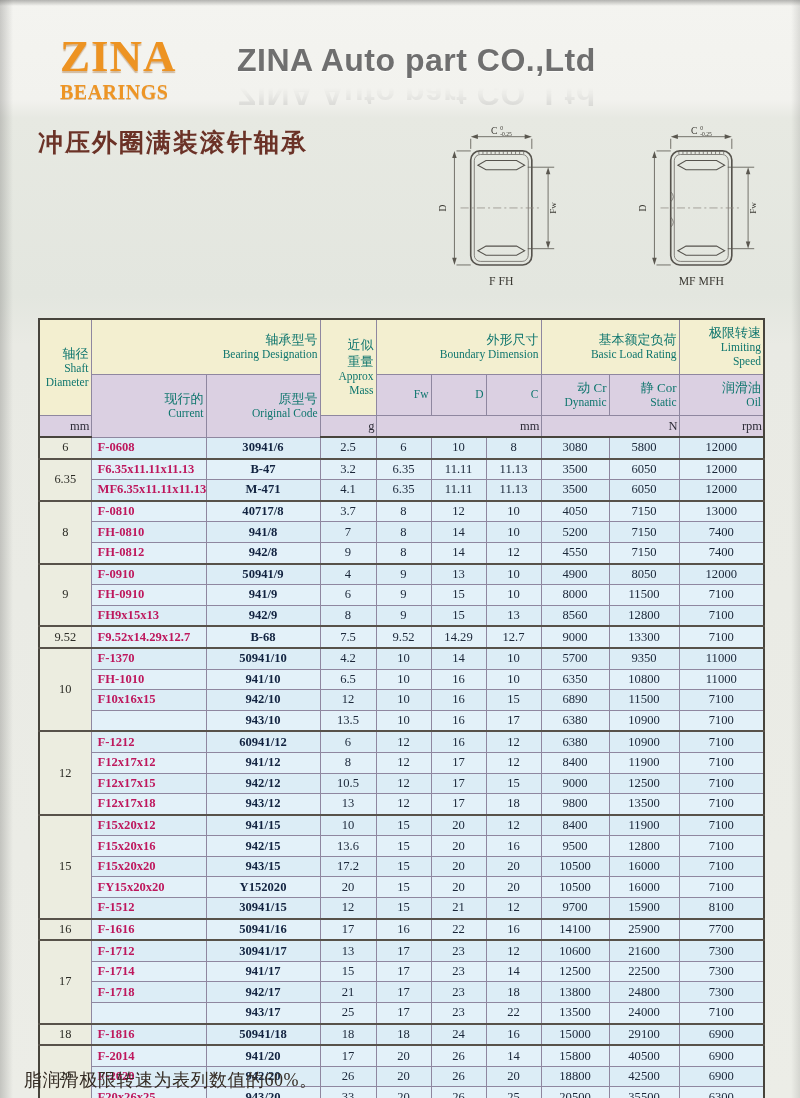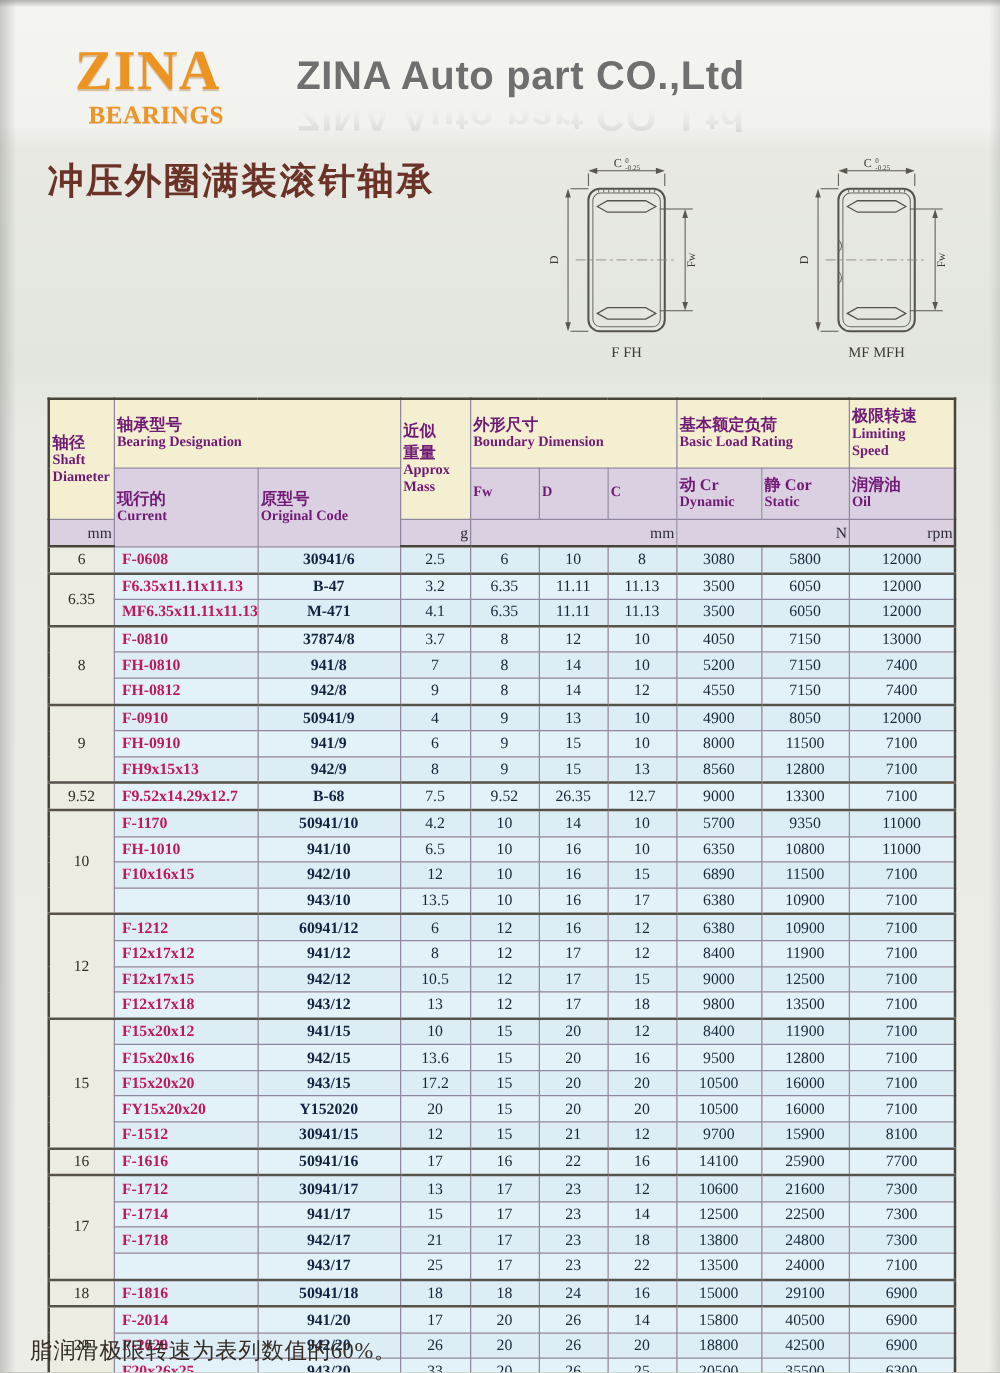--- a/index.html
+++ b/index.html
@@ -13,57 +13,57 @@
       linear-gradient(180deg,#f4f4f0 0,#f2f2ee 100px,#e7e9e2 118px,#e3e6df 295px,#e9eae4 345px,#ecede7 100%);
   }
   
   .logo{position:absolute;left:60px;top:34px;width:130px;}
   .logo-zina{
     font-family:"Liberation Serif",serif;font-weight:700;font-size:45px;line-height:1;
     color:#ed9322;letter-spacing:1px;text-shadow:0 2px 1px rgba(150,78,0,.35);
   }
   .logo-bearings{
     font-family:"Liberation Serif",serif;font-weight:700;font-size:20px;line-height:1;
-    color:#ee9524;letter-spacing:.5px;margin-top:3px;text-shadow:0 1px 0 rgba(150,78,0,.3);text-align:center;
+    color:#ee9524;letter-spacing:.5px;margin-top:3px;text-shadow:0 1px 0 rgba(150,78,0,.3);
   }
   .company{position:absolute;left:197px;top:42px;margin-left:40px;}
   .company-name{
     font-family:"Liberation Sans",sans-serif;font-weight:700;font-size:32px;line-height:1.15;
     color:#6f6f6f;letter-spacing:.5px;text-shadow:0 1px 0 #fcfcfa;
   }
   .company-reflection{
     font-family:"Liberation Sans",sans-serif;font-weight:700;font-size:32px;line-height:1.15;
     color:#8a8a8a;letter-spacing:.5px;transform:scaleY(-1);opacity:.30;margin-top:-4px;
     -webkit-mask-image:linear-gradient(180deg,rgba(0,0,0,.9),rgba(0,0,0,0) 65%);
             mask-image:linear-gradient(180deg,rgba(0,0,0,.9),rgba(0,0,0,0) 65%);
   }
   
   .title-block{position:absolute;left:38px;top:128px;color:#6b3227;}
-  .title-cn{font-size:29px;font-weight:700;letter-spacing:2px;line-height:1.2;}
+  .title-cn{font-size:25px;font-weight:700;letter-spacing:2px;line-height:1.2;}
   .title-en{font-size:12.5px;letter-spacing:.4px;margin-top:4px;}
   
   .diagram{position:absolute;top:120px;width:168px;height:182px;}
   .diagram-1{left:430px;} .diagram-2{left:630px;}
   .bearing-svg{width:100%;height:100%;}
   .wall{fill:none;stroke:#56534d;stroke-width:1.6;}
   .wall-thin{fill:none;stroke:#6b6862;stroke-width:.8;}
   .roller{fill:none;stroke:#56534d;stroke-width:1;}
   .dim{stroke:#5a574f;stroke-width:.8;fill:none;}
   .arrow{fill:#5a574f;stroke:none;}
   .cl{stroke:#8a867e;stroke-width:.7;stroke-dasharray:8 3 2 3;}
   .dtext{fill:#3a3832;font-family:"Liberation Serif",serif;}
   
   .btable{
     position:absolute;left:38px;top:318px;width:725px;
     border-collapse:collapse;table-layout:fixed;
     font-family:"Liberation Serif",serif;color:#1a2638;
   }
   .btable th,.btable td{border:1px solid #8f87a0;overflow:hidden;white-space:nowrap;}
   .btable{border:2.5px solid #47443c;}
-  thead th{background:#f3efd0;font-weight:700;color:#701a75;text-align:left;padding:1px 2px;}
+  thead th{background:#f3efd0;font-weight:400;color:#0f766e;text-align:right;padding:1px 2px;}
   thead .lav,thead td.lav{background:#dbd0e2;}
   .hrow1 th{height:52px;}
   .hrow2 th{height:38px;}
   .units td{height:18px;background:#dbd0e2;text-align:right;font-size:12.5px;color:#2e2d38;border-bottom:2px solid #47443c;}
   .cn{font-size:13px;line-height:1.25;display:block;}
   .en{font-size:11.5px;line-height:1.2;display:block;}
   tbody td{height:19.6px;font-size:12.6px;text-align:center;background:#dcedf6;padding:0 3px;}
   tbody tr.alt td{background:#e3f1f9;}
   tbody td.shaft-cell{background:#ecede0;color:#2c2c26;font-size:12.4px;}
   tbody tr.alt td.shaft-cell{background:#ecede0;}
@@ -271,21 +271,21 @@
           <td class="cell-num">6.35</td>
           <td class="cell-num">11.11</td>
           <td class="cell-num">11.13</td>
           <td class="cell-num">3500</td>
           <td class="cell-num">6050</td>
           <td class="cell-num">12000</td>
         </tr>
         <tr class="group-first alt">
           <td rowspan="3" class="shaft-cell">8</td>
           <td class="cell-current">F-0810</td>
-          <td class="cell-original">37874/8</td>
+          <td class="cell-original">40717/8</td>
           <td class="cell-num">3.7</td>
           <td class="cell-num">8</td>
           <td class="cell-num">12</td>
           <td class="cell-num">10</td>
           <td class="cell-num">4050</td>
           <td class="cell-num">7150</td>
           <td class="cell-num">13000</td>
         </tr>
         <tr>
           <td class="cell-current">FH-0810</td>
@@ -342,29 +342,29 @@
           <td class="cell-num">8560</td>
           <td class="cell-num">12800</td>
           <td class="cell-num">7100</td>
         </tr>
         <tr class="group-first alt">
           <td rowspan="1" class="shaft-cell">9.52</td>
           <td class="cell-current">F9.52x14.29x12.7</td>
           <td class="cell-original">B-68</td>
           <td class="cell-num">7.5</td>
           <td class="cell-num">9.52</td>
-          <td class="cell-num">26.35</td>
+          <td class="cell-num">14.29</td>
           <td class="cell-num">12.7</td>
           <td class="cell-num">9000</td>
           <td class="cell-num">13300</td>
           <td class="cell-num">7100</td>
         </tr>
         <tr class="group-first">
           <td rowspan="4" class="shaft-cell">10</td>
-          <td class="cell-current">F-1170</td>
+          <td class="cell-current">F-1370</td>
           <td class="cell-original">50941/10</td>
           <td class="cell-num">4.2</td>
           <td class="cell-num">10</td>
           <td class="cell-num">14</td>
           <td class="cell-num">10</td>
           <td class="cell-num">5700</td>
           <td class="cell-num">9350</td>
           <td class="cell-num">11000</td>
         </tr>
         <tr class="alt">

